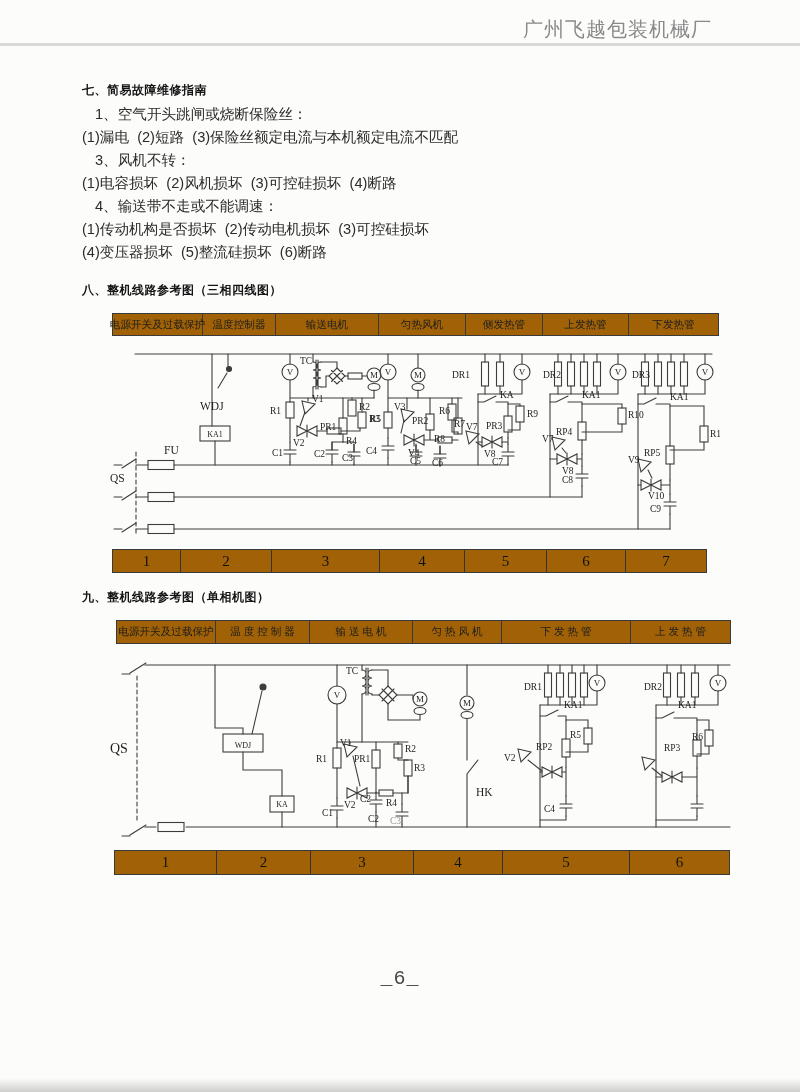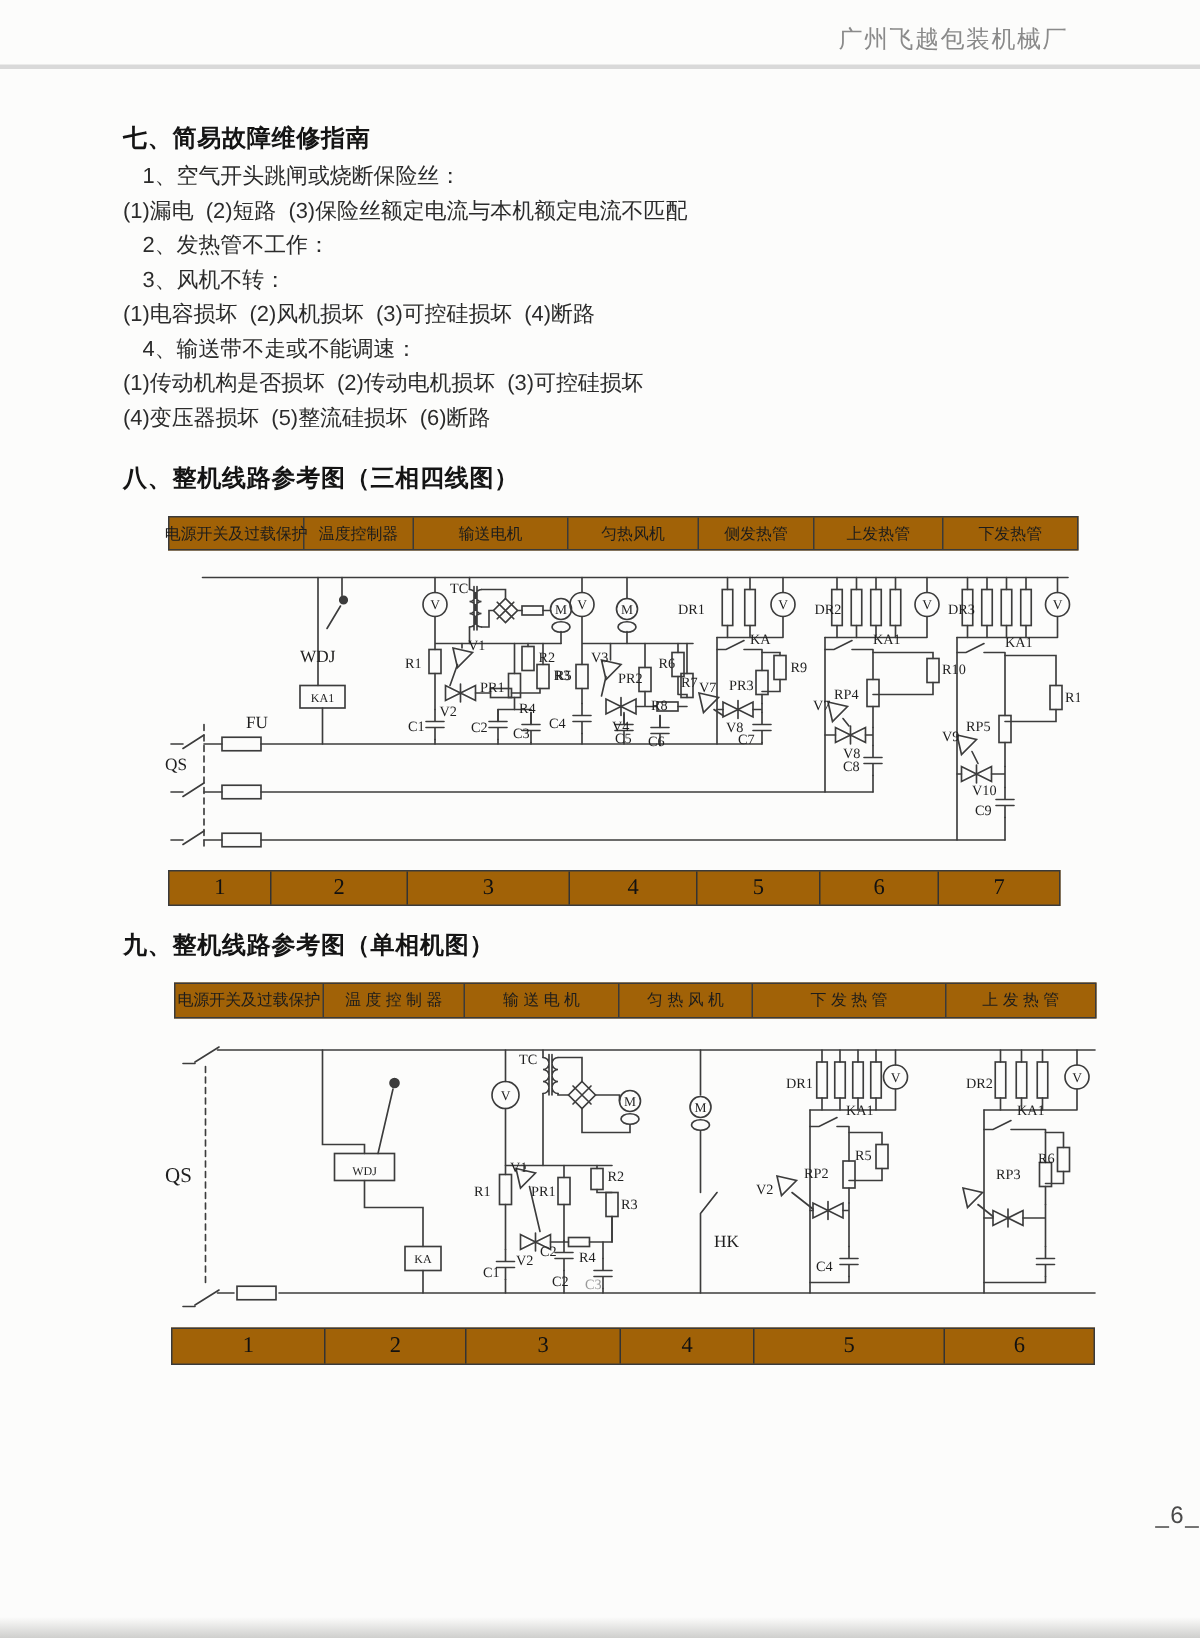--- a/index.html
+++ b/index.html
@@ -1,20 +1,20 @@
 <!DOCTYPE html>
 <html><head>
 <meta charset="utf-8">
 <style>
   html,body{margin:0;padding:0;}
   body{width:800px;height:1092px;background:#fcfcfb;overflow:hidden;
        font-family:"Liberation Sans",sans-serif;color:#2e2e2e;position:relative;}
   .header{position:relative;height:43px;border-bottom:3px solid #d9d9d9;}
-  .company{position:absolute;right:88px;top:16px;font-size:16px;color:#8a8a8a;letter-spacing:1px;}
-  .sec-title{margin:36px 0 4px 82px;font-size:16px;font-weight:bold;color:#141414;letter-spacing:0.5px;}
+  .company{position:absolute;right:88px;top:16px;font-size:20px;color:#8a8a8a;letter-spacing:1px;}
+  .sec-title{margin:36px 0 4px 82px;font-size:12px;font-weight:bold;color:#141414;letter-spacing:0.5px;}
   .sec-title.s8{margin-top:18px;}
   .sec-title.s9{margin-top:16px;}
   .fault-list{margin-left:82px;font-size:14.6px;color:#2b2b2b;line-height:23px;}
   .fault-label{margin-left:13px;white-space:pre-wrap;}
   .fault-sub{white-space:pre-wrap;}
   .tbl{display:flex;border:1.6px solid #3a3a3a;background:#a16207;box-sizing:border-box;}
   .tbl1{margin:14px 0 0 112px;width:607px;height:23px;}
   .tbl2{margin:14px 0 0 116px;width:615px;height:24px;}
   .nums1{margin:2px 0 0 112px;width:595px;height:24px;}
   .nums2{margin:0 0 0 114px;width:616px;height:25px;}
@@ -28,40 +28,39 @@
   svg.circ{display:block;}
   #svg1{margin:6px 0 0 100px;}
   #svg2{margin:6px 0 0 100px;}
   .wires{fill:none;stroke:#3c3c3c;stroke-width:1.1;stroke-linecap:round;}
   .dlab{font-family:"Liberation Serif",serif;font-size:9.5px;fill:#1f1f1f;}
   .dlab.m{font-size:9px;text-anchor:middle;}
   .dlab.s{font-size:8px;text-anchor:middle;}
   .dlab.b{font-size:11.5px;}
   .dlab.big{font-size:14px;}
   .dlab.faint{fill:#9a9a9a;}
-  .footer{text-align:right;margin-top:92px;font-family:Liberation Sans, sans-serif;
-          font-size:16px;color:#4a4a4a;letter-spacing:1px;}
+  .footer{text-align:center;margin-top:92px;font-family:Liberation Mono, monospace;
+          font-size:20px;color:#4a4a4a;letter-spacing:1px;}
   .bottom-band{position:absolute;left:0;bottom:0;width:100%;height:14px;
           background:linear-gradient(#fcfcfb,#cfcfcd);}
 </style>
 </head>
 <body>
 
 <div class="header">
   <div class="company">广州飞越包装机械厂</div>
 </div>
 
 <div class="sec-title">七、简易故障维修指南</div>
 <div class="fault-list">
     <div class="fault-item">
       <div class="fault-label">1、空气开头跳闸或烧断保险丝：</div>
       <div class="fault-sub">(1)漏电  (2)短路  (3)保险丝额定电流与本机额定电流不匹配</div>
     </div>
     <div class="fault-item">
-      <div class="fault-label">2、发热管不工作：</div>
     </div>
     <div class="fault-item">
       <div class="fault-label">3、风机不转：</div>
       <div class="fault-sub">(1)电容损坏  (2)风机损坏  (3)可控硅损坏  (4)断路</div>
     </div>
     <div class="fault-item">
       <div class="fault-label">4、输送带不走或不能调速：</div>
       <div class="fault-sub">(1)传动机构是否损坏  (2)传动电机损坏  (3)可控硅损坏</div>
       <div class="fault-sub">(4)变压器损坏  (5)整流硅损坏  (6)断路</div>
     </div>

